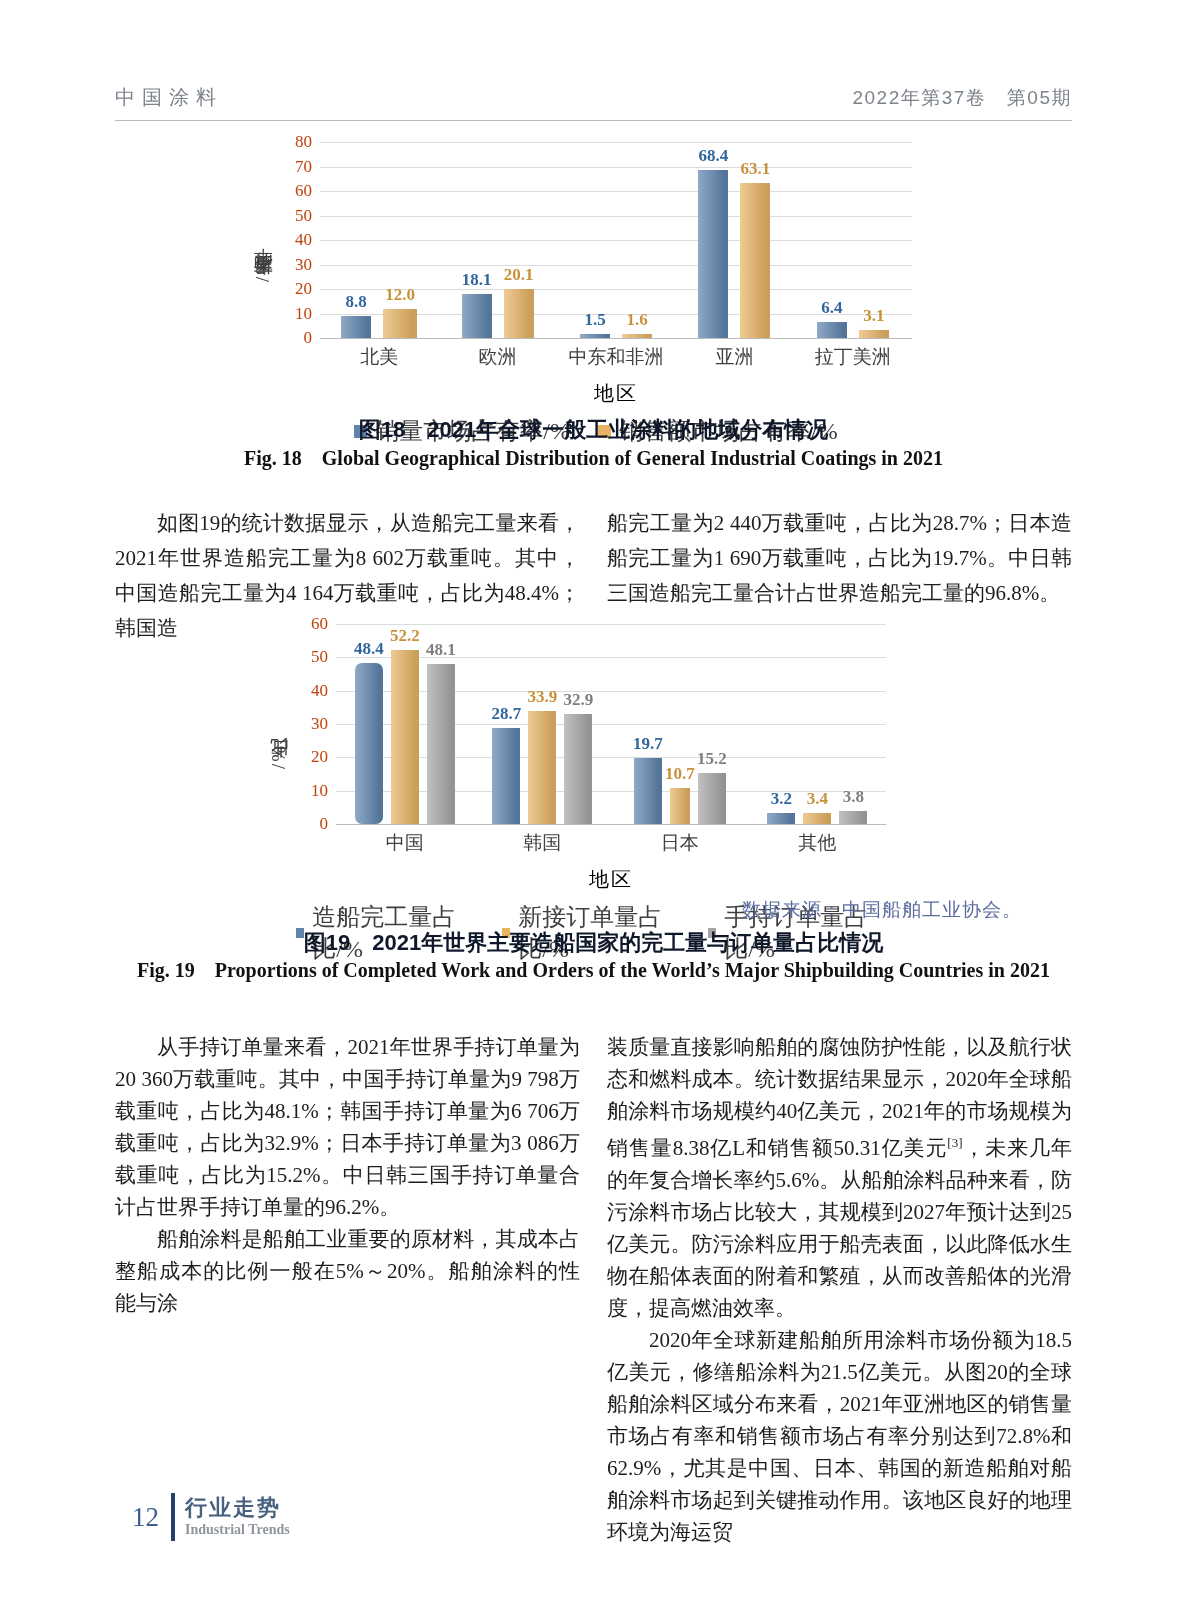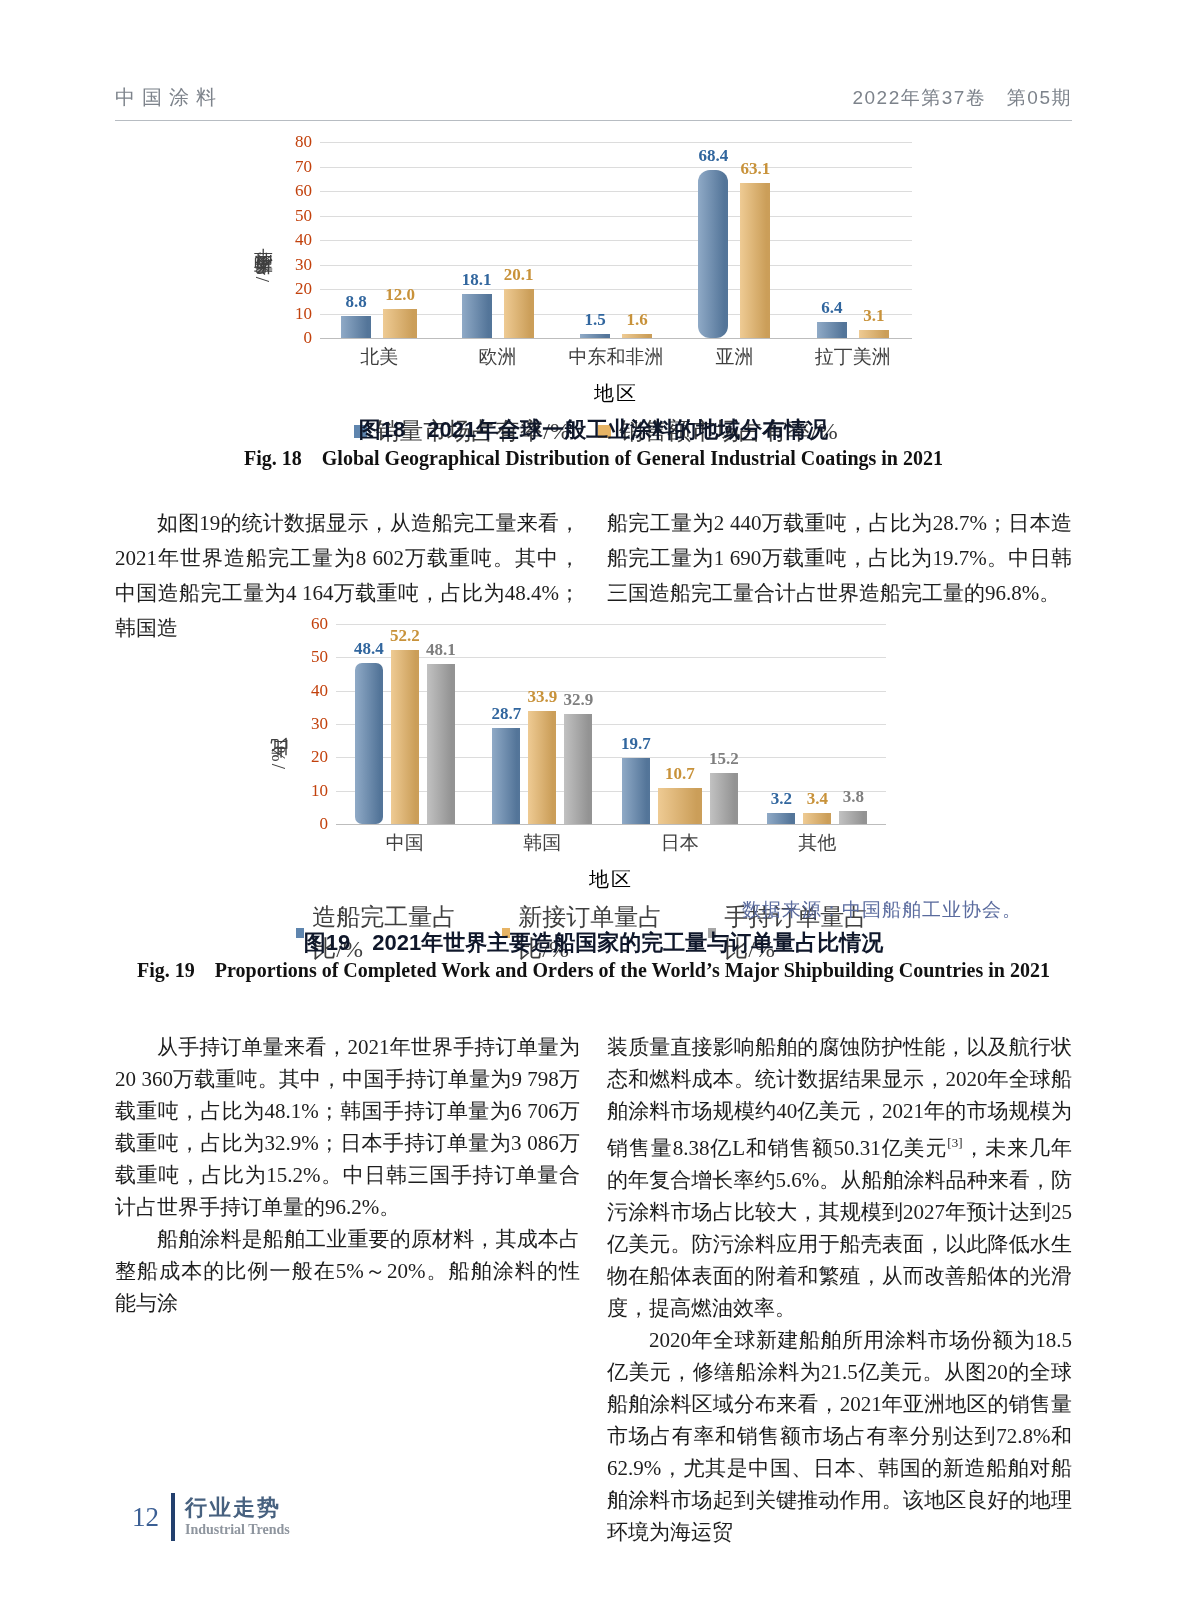--- a/index.html
+++ b/index.html
@@ -148,21 +148,21 @@
               </div>
               <div class="group" style="gap: 12px;">
                 <div class="bar" style="width: 30px; height: 3.675px; background-color: rgb(95, 133, 174);">
                   <div class="bar-label" style="color: rgb(49, 102, 158);">1.5</div>
                 </div>
                 <div class="bar" style="width: 30px; height: 3.92px; background-color: rgb(231, 180, 101);">
                   <div class="bar-label" style="color: rgb(200, 146, 58);">1.6</div>
                 </div>
               </div>
               <div class="group" style="gap: 12px;">
-                <div class="bar" style="width: 30px; height: 167.58px; background-color: rgb(95, 133, 174); border-radius: 12px;">
+                <div class="bar" style="width: 30px; height: 167.58px; background-color: rgb(95, 133, 174);">
                   <div class="bar-label" style="color: rgb(49, 102, 158);">68.4</div>
                 </div>
                 <div class="bar" style="width: 30px; height: 154.595px; background-color: rgb(231, 180, 101);">
                   <div class="bar-label" style="color: rgb(200, 146, 58);">63.1</div>
                 </div>
               </div>
               <div class="group" style="gap: 12px;">
                 <div class="bar" style="width: 30px; height: 15.68px; background-color: rgb(95, 133, 174);">
                   <div class="bar-label" style="color: rgb(49, 102, 158);">6.4</div>
                 </div>
@@ -245,21 +245,21 @@
                   <div class="bar-label" style="color: rgb(200, 146, 58);">33.9</div>
                 </div>
                 <div class="bar" style="width: 28px; height: 109.667px; background-color: rgb(167, 167, 167);">
                   <div class="bar-label" style="color: rgb(127, 127, 127);">32.9</div>
                 </div>
               </div>
               <div class="group" style="gap: 8px;">
                 <div class="bar" style="width: 28px; height: 65.6667px; background-color: rgb(95, 133, 174);">
                   <div class="bar-label" style="color: rgb(49, 102, 158);">19.7</div>
                 </div>
-                <div class="bar" style="width: 44px; height: 35.6667px; background-color: rgb(231, 180, 101);">
+                <div class="bar" style="width: 20px; height: 35.6667px; background-color: rgb(231, 180, 101);">
                   <div class="bar-label" style="color: rgb(200, 146, 58);">10.7</div>
                 </div>
                 <div class="bar" style="width: 28px; height: 50.6667px; background-color: rgb(167, 167, 167);">
                   <div class="bar-label" style="color: rgb(127, 127, 127);">15.2</div>
                 </div>
               </div>
               <div class="group" style="gap: 8px;">
                 <div class="bar" style="width: 28px; height: 10.6667px; background-color: rgb(95, 133, 174);">
                   <div class="bar-label" style="color: rgb(49, 102, 158);">3.2</div>
                 </div>

